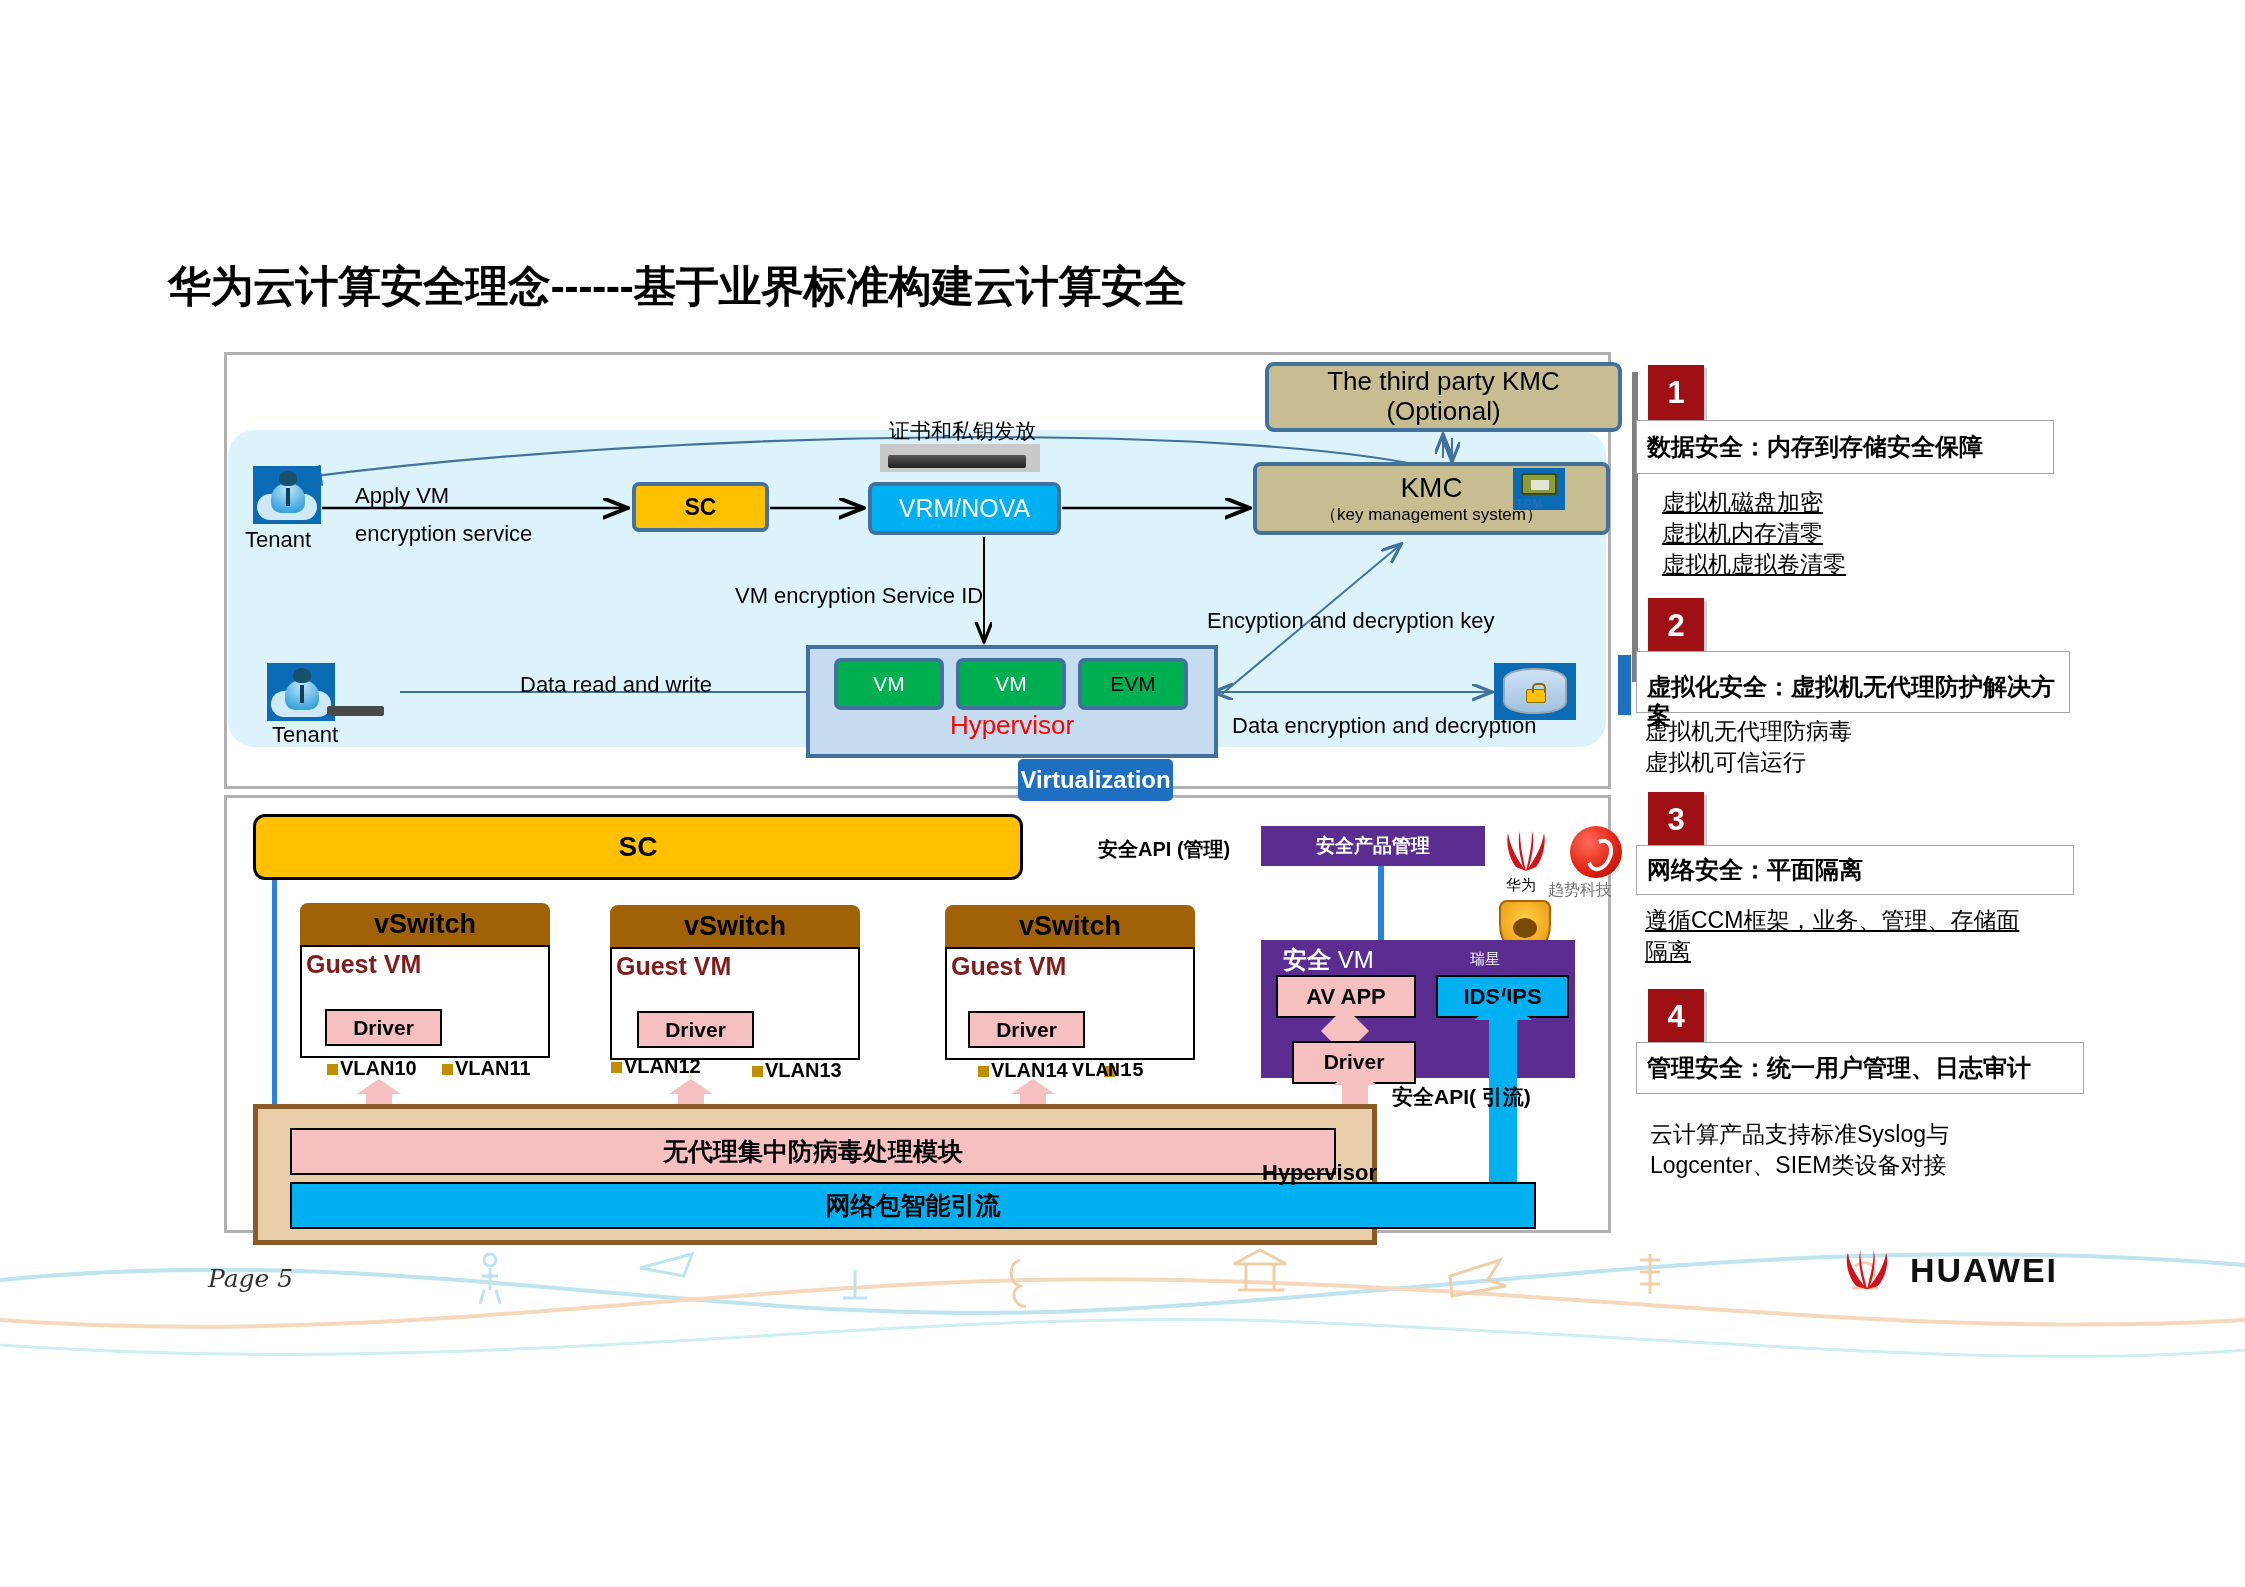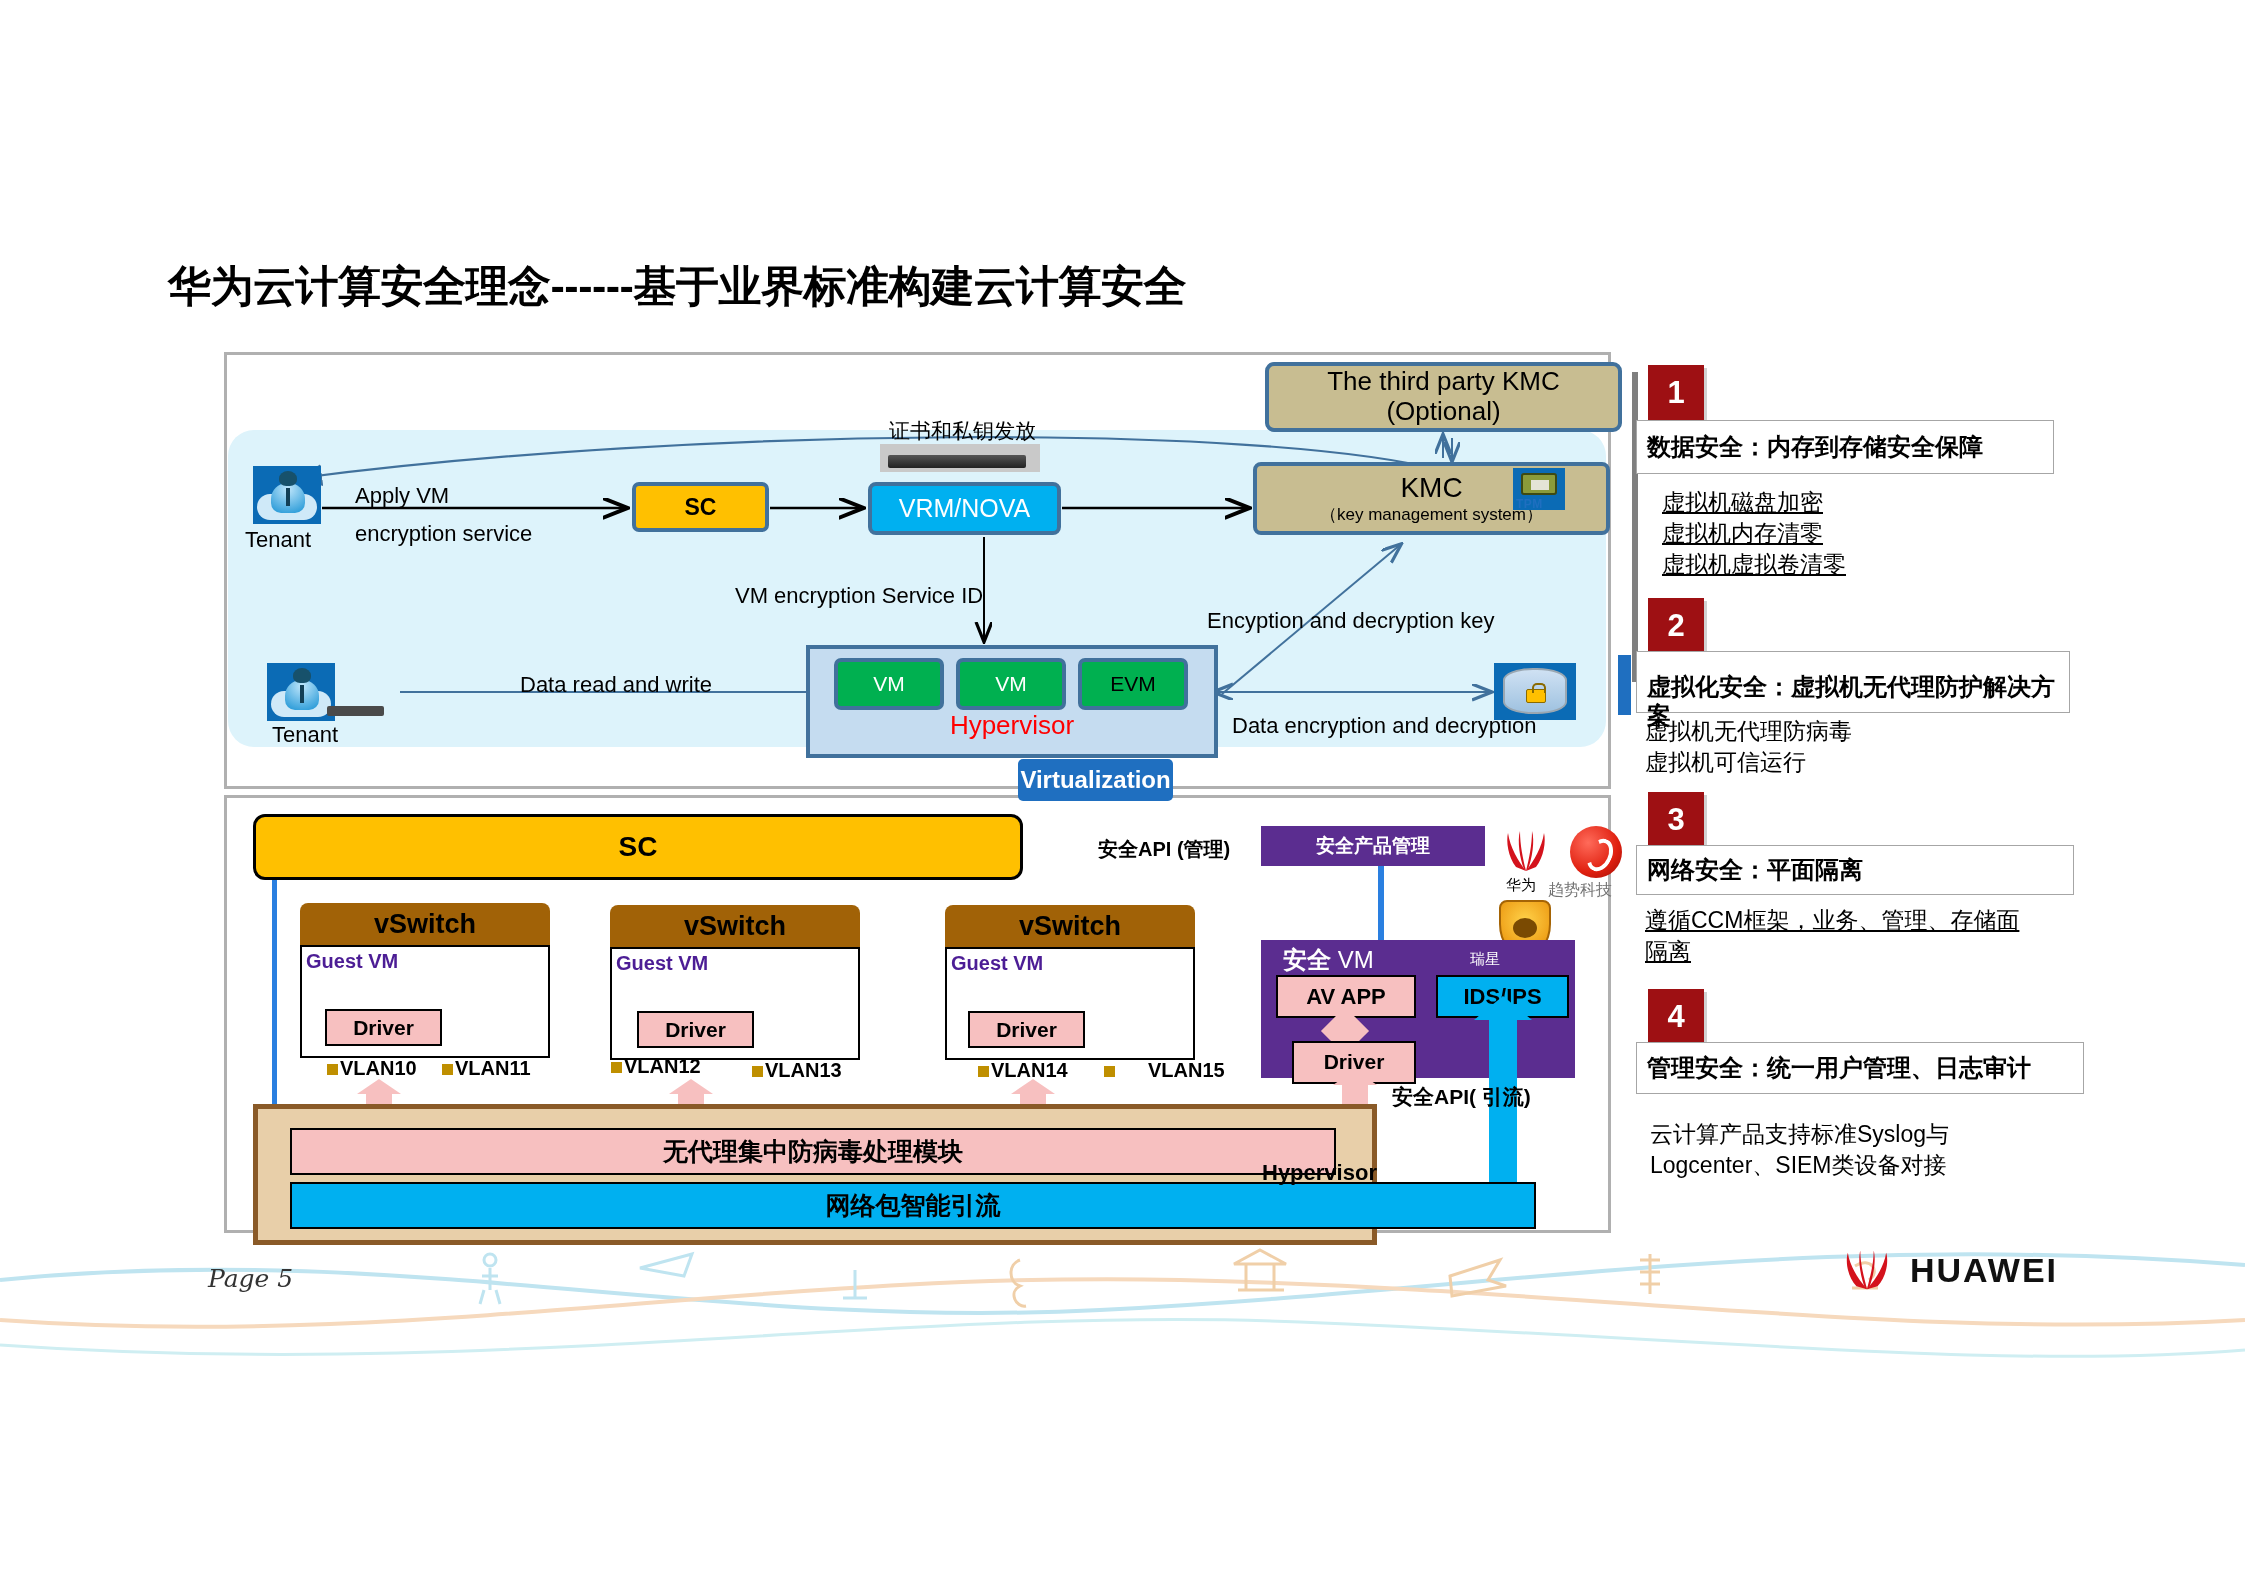--- a/index.html
+++ b/index.html
@@ -227,21 +227,21 @@
     font-size: 27px; font-weight: bold; color: #000;
     height: 42px;
   }
   .guestvm-body {
     position: absolute;
     border: 2px solid #000;
     background: #ffffff;
   }
   .guestvm-label {
     position: absolute;
-    font-size: 20px; font-weight: bold; color: #4c1d95;
+    font-size: 25px; font-weight: bold; color: #7f1d1d;
   }
   .driver-box {
     position: absolute;
     background: #f7c0c0;
     border: 2px solid #000;
     display:flex; align-items:center; justify-content:center;
     font-size: 21px; font-weight: bold; color:#000;
   }
   .vlan-label {
     position: absolute; font-size: 20px; font-weight: bold; color:#000;
@@ -584,21 +584,21 @@
 <div class="vlan-label" style="left:765px; top:1059px;">VLAN13</div>
 <div class="pink-arrow" style="left:678px; top:1093px; height:32px;"></div>
 
 <div class="vswitch-head" style="left:945px; top:905px; width:250px;">vSwitch</div>
 <div class="guestvm-body" style="left:945px; top:947px; width:250px; height:113px;"></div>
 <div class="guestvm-label" style="left:951px; top:952px;">Guest VM</div>
 <div class="driver-box" style="left:968px; top:1011px; width:117px; height:37px;">Driver</div>
 <div class="vlan-sq" style="left:978px; top:1066px;"></div>
 <div class="vlan-label" style="left:991px; top:1059px;">VLAN14</div>
 <div class="vlan-sq" style="left:1104px; top:1066px;"></div>
-<div class="vlan-label" style="left:1148px; top:1059px;">VLAN15</div>
+<div class="vlan-label" style="left:1072px; top:1059px;font-family:Liberation Mono, monospace;">VLAN15</div>
 <div class="pink-arrow" style="left:1020px; top:1093px; height:32px;"></div>
 
 <div class="lbl" id="lbl-sec-api-mgmt">安全API (管理)</div>
 <div class="box" id="box-sec-mgmt">安全产品管理</div>
 <div id="line-secmgmt"></div>
 
 <div id="logo-huawei-small">
   <svg viewBox="0 0 64 50" width="64" height="50">
     <g fill="#d4121c">
       <path d="M32 46 C24 36 16 22 14 8 C12 16 14 32 22 42 Z"></path>

